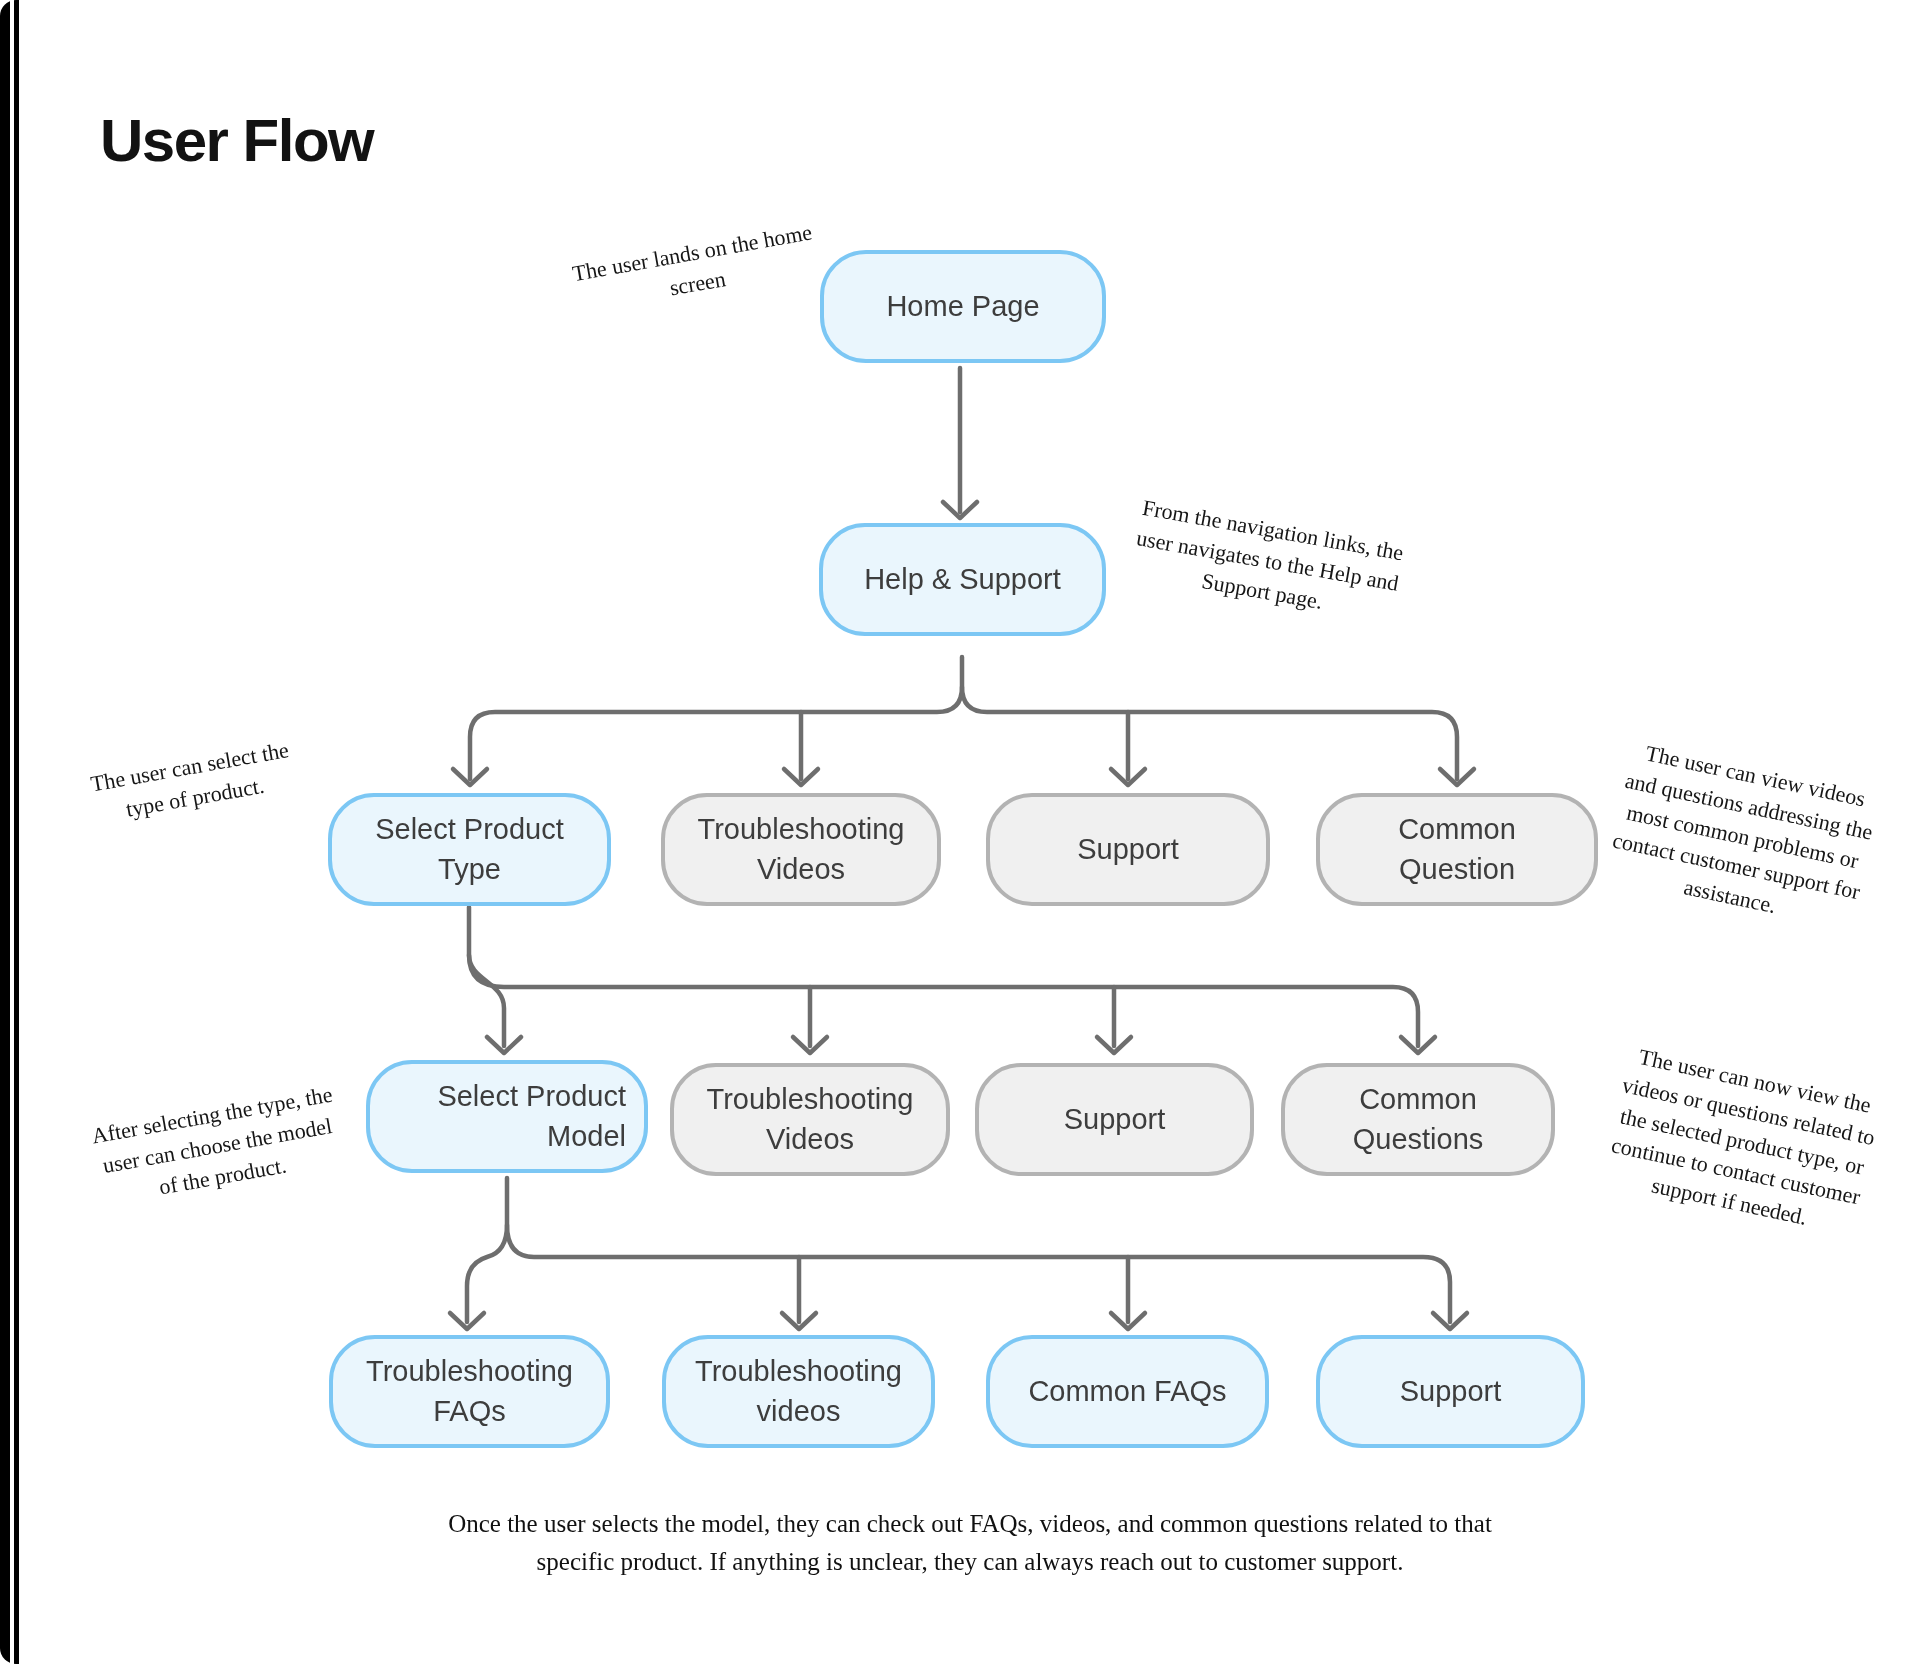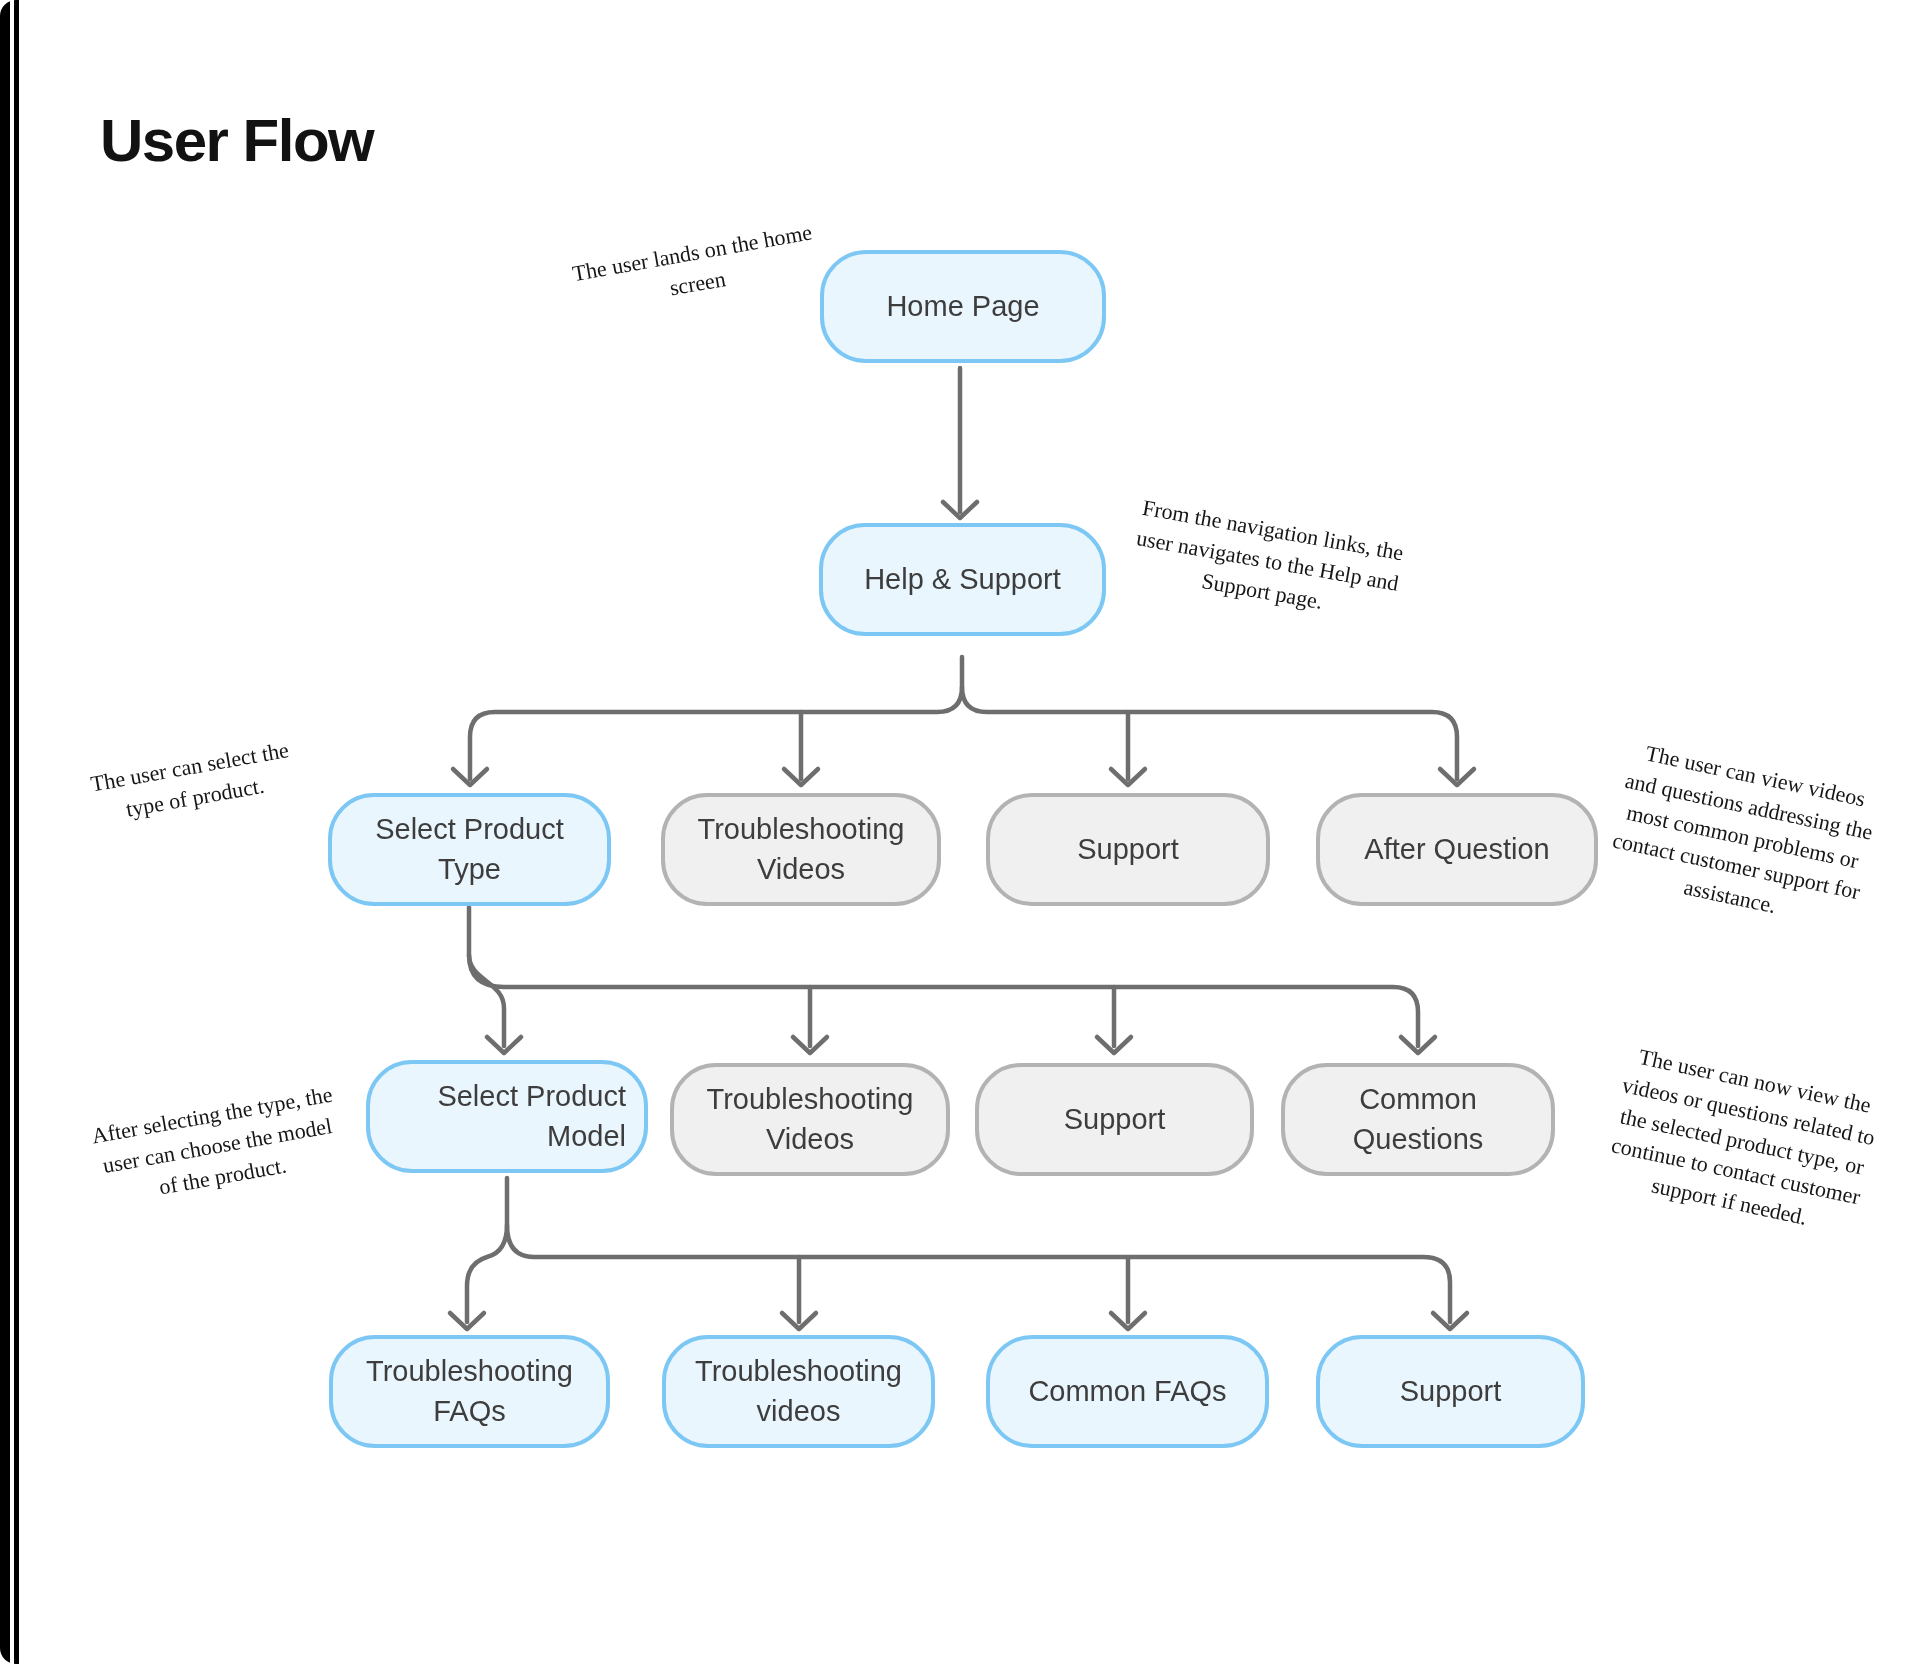--- a/index.html
+++ b/index.html
@@ -96,21 +96,21 @@
   <div class="node blue" style="left:819px;top:523px;width:287px;">
     <span>Help &amp; Support</span>
   </div>
   <div class="node gray" style="left:661px;top:793px;width:280px;">
     <span>Troubleshooting Videos</span>
   </div>
   <div class="node gray" style="left:986px;top:793px;width:284px;">
     <span>Support</span>
   </div>
   <div class="node gray" style="left:1316px;top:793px;width:282px;">
-    <span>After Question</span>
+    <span>Common Question</span>
   </div>
 
   <div class="node blue" style="left:366px;top:1060px;width:282px;text-align:right;">
     <span>Select Product Model</span>
   </div>
   <div class="node gray" style="left:670px;top:1063px;width:280px;">
     <span>Troubleshooting Videos</span>
   </div>
   <div class="node gray" style="left:975px;top:1063px;width:279px;">
     <span>Support</span>
@@ -137,14 +137,15 @@
   <div class="ann" style="left:1125px;top:515px;width:285px;transform:rotate(10deg);">From the navigation links, the user navigates to the Help and Support page.</div>
 
   <div class="ann" style="left:75px;top:752px;width:235px;transform:rotate(-10deg);">The user can select the type of product.</div>
 
   <div class="ann" style="left:1615px;top:760px;width:255px;transform:rotate(12deg);">The user can view videos and questions addressing the most common problems or contact customer support for assistance.</div>
 
   <div class="ann" style="left:95px;top:1100px;width:245px;transform:rotate(-10deg);">After selecting the type, the user can choose the model of the product.</div>
 
   <div class="ann" style="left:1612px;top:1065px;width:260px;transform:rotate(12deg);">The user can now view the videos or questions related to the selected product type, or continue to contact customer support if needed.</div>
 
+  <div class="caption">Once the user selects the model, they can check out FAQs, videos, and common questions related to that specific product. If anything is unclear, they can always reach out to customer support.</div>
 
 </div>
 
 </body></html>

